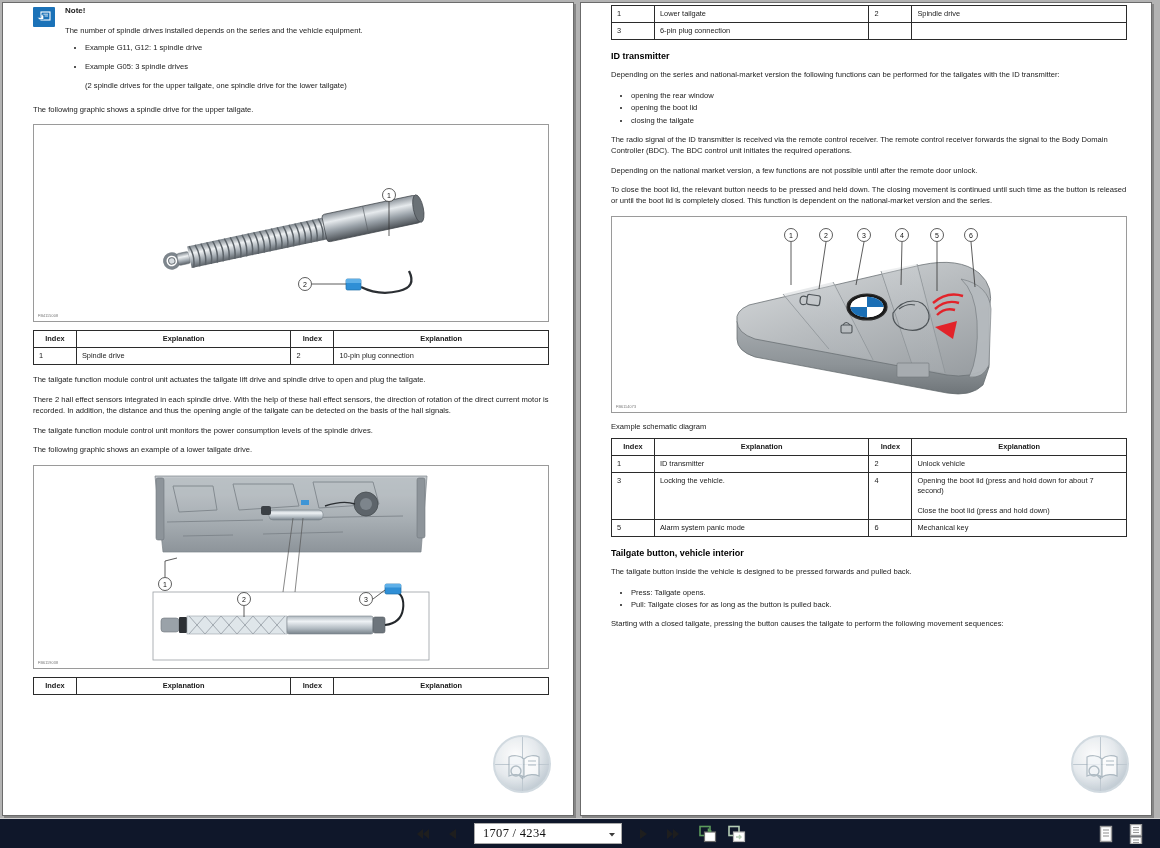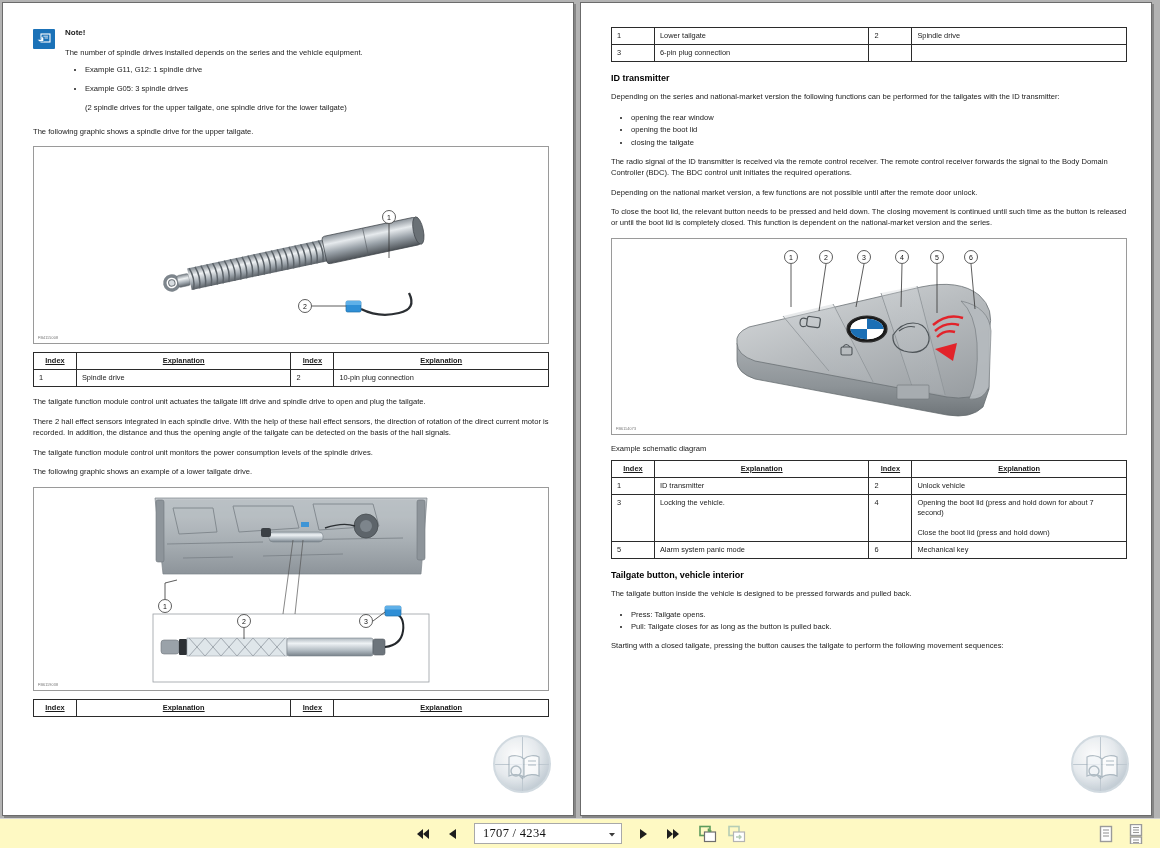--- a/index.html
+++ b/index.html
@@ -27,21 +27,21 @@
     position: relative;
     background: #ffffff;
     border: 1px solid #6b6b6b;
     box-shadow: 2px 2px 0 rgba(0,0,0,.25);
     overflow: hidden;
   }
   .page.left  { width: 572px; height: 814px; margin-left: 2px; margin-top: 2px; }
   .page.right { width: 572px; height: 814px; margin-top: 2px; }
   .page-inner {
     position: absolute;
-    left: 30px; right: 24px; top: 24px;
+    left: 30px; right: 24px; top: 2px;
     font-size: 7.6px;
     line-height: 1.45;
     color: #1a1a1a;
   }
   
   p.body { margin: 0 0 9px 0; font-size: 7.6px; line-height: 1.42; }
   h3.heading {
     font-size: 9px; font-weight: bold; margin: 4px 0 7px 0; color: #000;
   }
   ul.bullets { margin: 2px 0 9px 0; padding-left: 20px; }
@@ -80,21 +80,21 @@
     width: 100%;
     margin: 6px 0 10px 0;
     font-size: 7.4px;
   }
   table.idx th, table.idx td {
     border: 0.9px solid #2b2b2b;
     padding: 3px 5px;
     vertical-align: top;
     line-height: 1.35;
   }
-  table.idx th { font-weight: bold; text-align: center; text-decoration: underline; }
+  table.idx th { font-weight: bold; text-align: center; }
   table.idx td.n { width: 40px; }
   table.idx td.d { width: 200px; }
   table.idx th.n { width: 40px; }
   table.idx th.d { width: 200px; }
   .cap { font-size: 7.6px; margin: 2px 0 6px 0; }
   
   .watermark {
     position: absolute;
     width: 58px; height: 58px;
     border-radius: 50%;
@@ -107,21 +107,21 @@
     position: absolute; background: #b9c4cd;
   }
   .watermark .cross-v { left: 50%; top: 0; width: 1px; height: 100%; }
   .watermark .cross-h { top: 50%; left: 0; height: 1px; width: 100%; }
   .watermark svg { position: absolute; left: 11px; top: 15px; opacity: .75; }
   
   .toolbar {
     position: absolute;
     left: 0; top: 818px;
     width: 1160px; height: 30px;
-    background: #fef9c3;
+    background: #0f172a;
     border-top: 1px solid #d4d4d4;
     display: flex; align-items: center;
   }
   .tb-center {
     position: absolute; left: 0; right: 0;
     display: flex; align-items: center; justify-content: center; gap: 9px;
   }
   .tb-btn {
     width: 20px; height: 20px;
     display: flex; align-items: center; justify-content: center;

